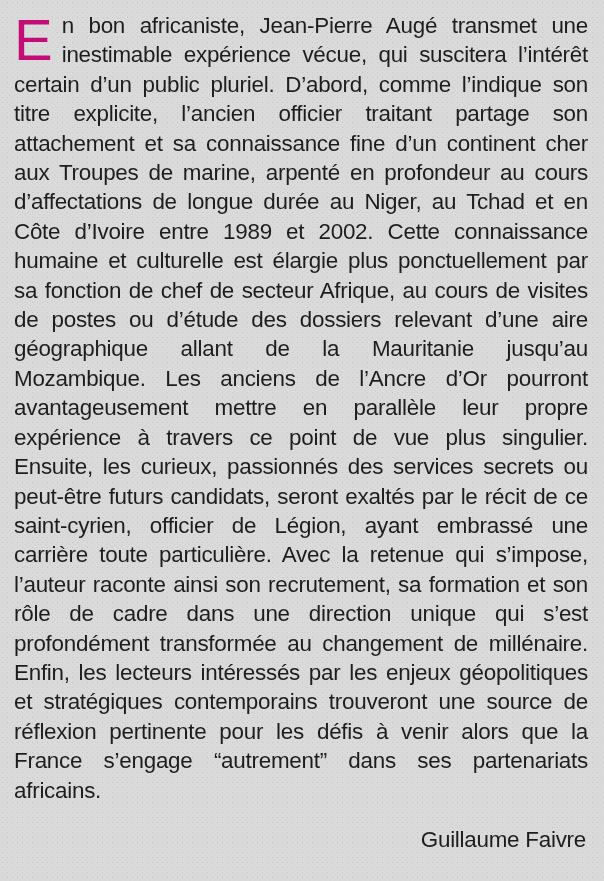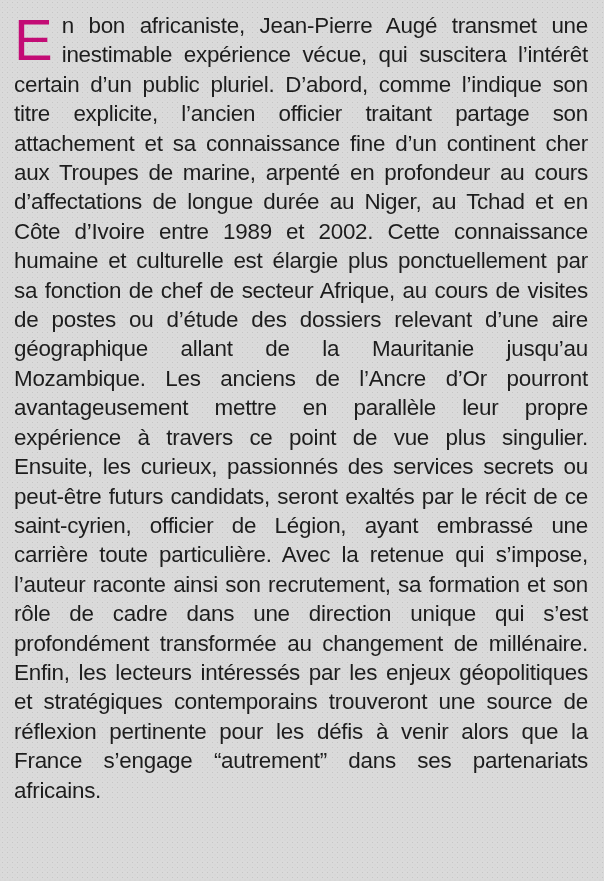--- a/index.html
+++ b/index.html
@@ -49,13 +49,14 @@
     line-height: 29.4px;
     letter-spacing: -0.25px;
     text-align: right;
   }
 </style>
 </head>
 <body>
 
 <div class="page">
   <p class="body-text"><span class="dropcap">E</span><span>n bon africaniste, Jean-Pierre Augé transmet une inestimable expérience vécue, qui suscitera l’intérêt certain d’un public pluriel. D’abord, comme l’indique son titre explicite, l’ancien officier traitant partage son attachement et sa connaissance fine d’un continent cher aux Troupes de marine, arpenté en profondeur au cours d’affectations de longue durée au Niger, au Tchad et en Côte d’Ivoire entre 1989 et 2002. Cette connaissance humaine et culturelle est élargie plus ponctuellement par sa fonction de chef de secteur Afrique, au cours de visites de postes ou d’étude des dossiers relevant d’une aire géographique allant de la Mauritanie jusqu’au Mozambique. Les anciens de l’Ancre d’Or pourront avantageusement mettre en parallèle leur propre expérience à travers ce point de vue plus singulier. Ensuite, les curieux, passionnés des services secrets ou peut-être futurs candidats, seront exaltés par le récit de ce saint-cyrien, officier de Légion, ayant embrassé une carrière toute particulière. Avec la retenue qui s’impose, l’auteur raconte ainsi son recrutement, sa formation et son rôle de cadre dans une direction unique qui s’est profondément transformée au changement de millénaire. Enfin, les lecteurs intéressés par les enjeux géopolitiques et stratégiques contemporains trouveront une source de réflexion pertinente pour les défis à venir alors que la France s’engage “autrement” dans ses partenariats africains.</span></p>
+  <p class="signature">Guillaume Faivre</p>
 </div>
 
 </body></html>

